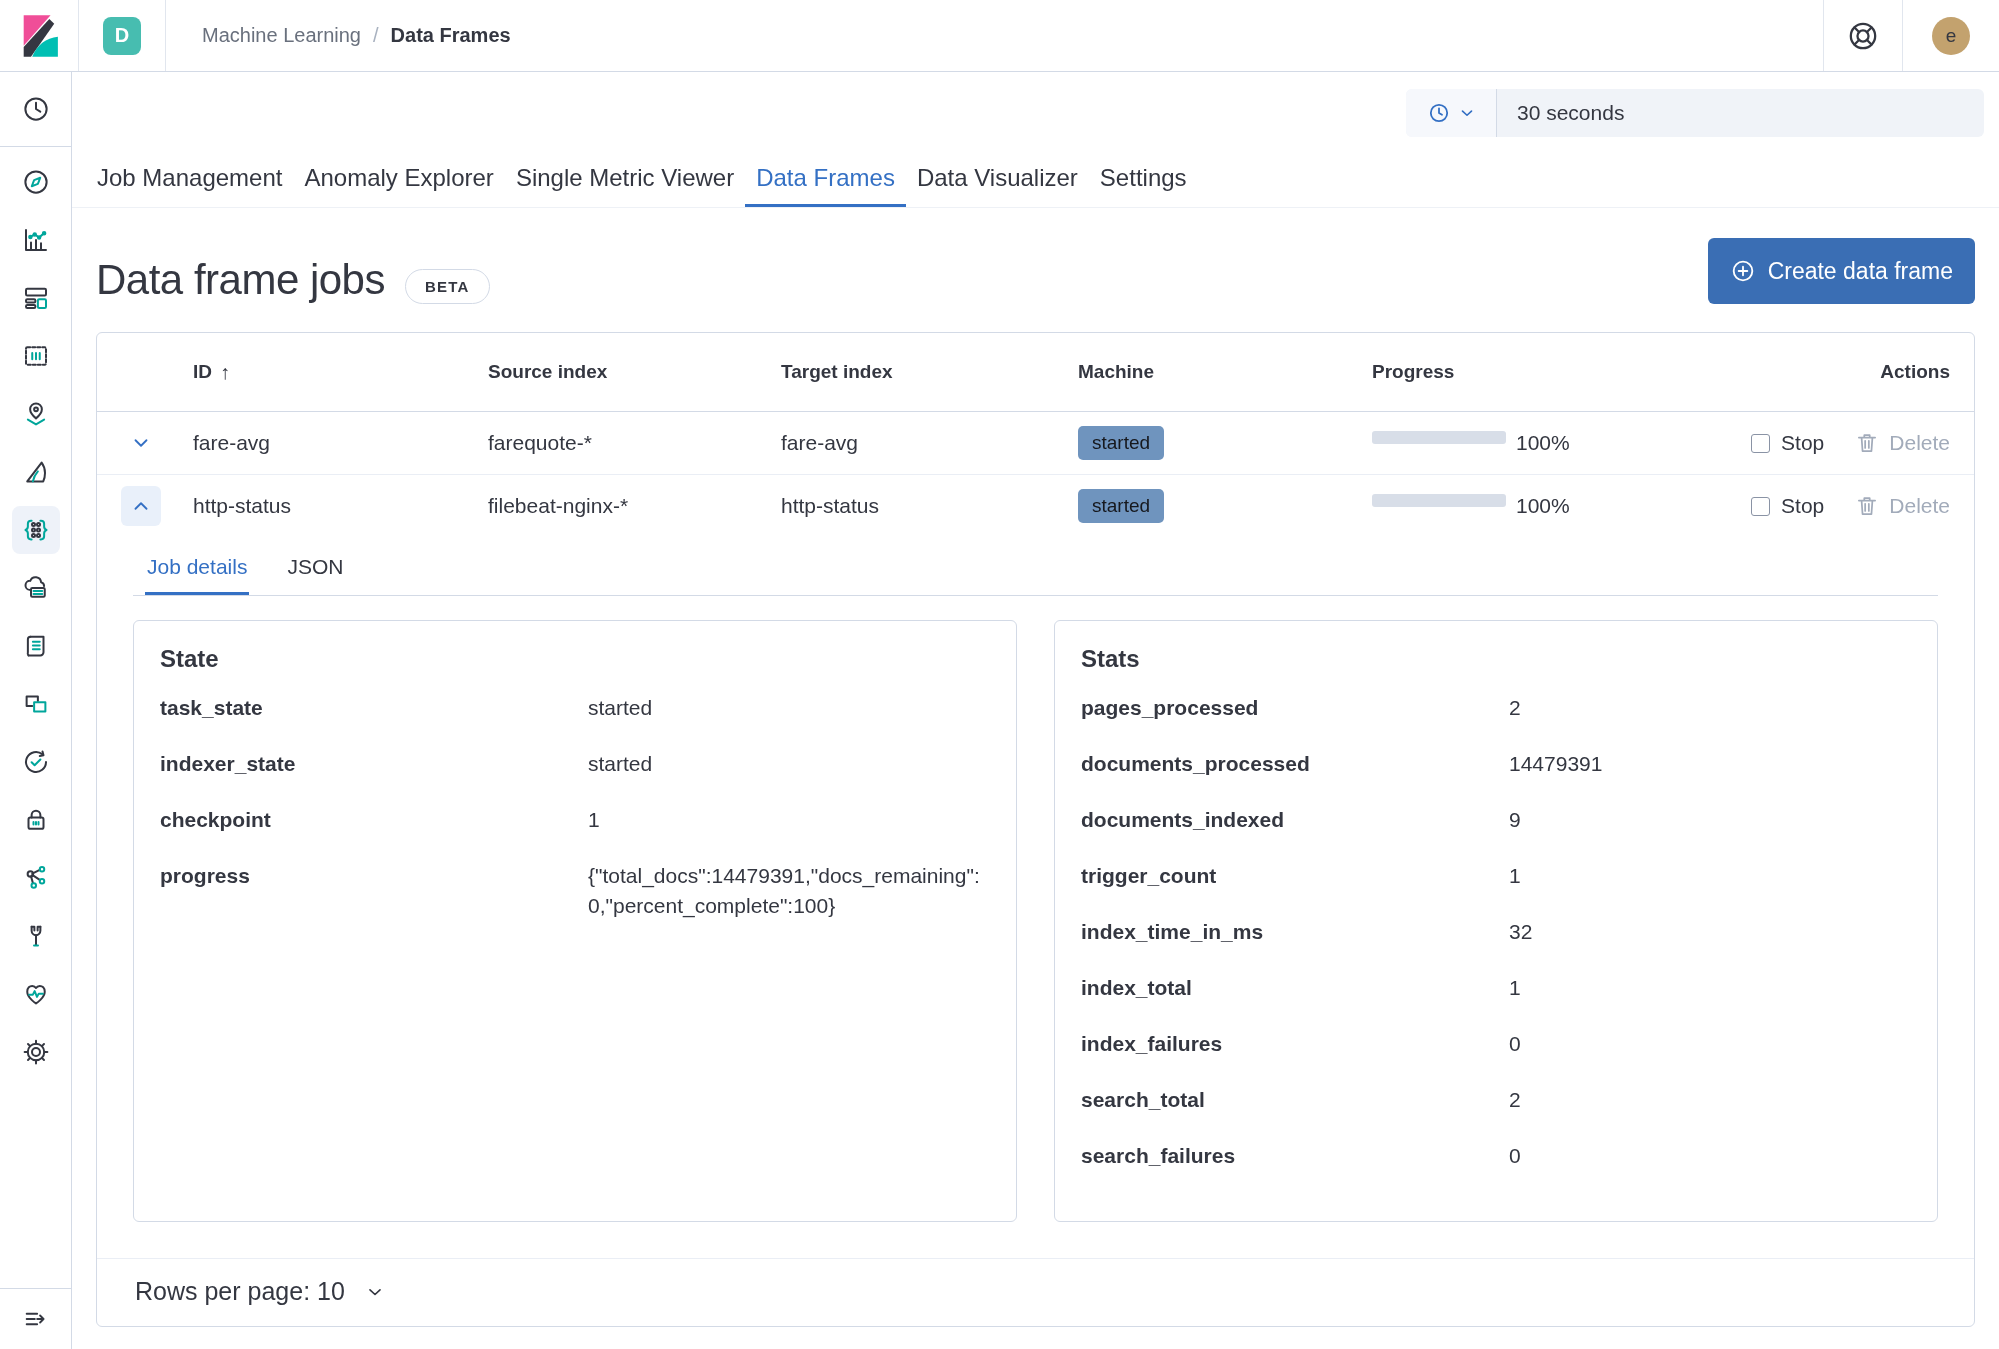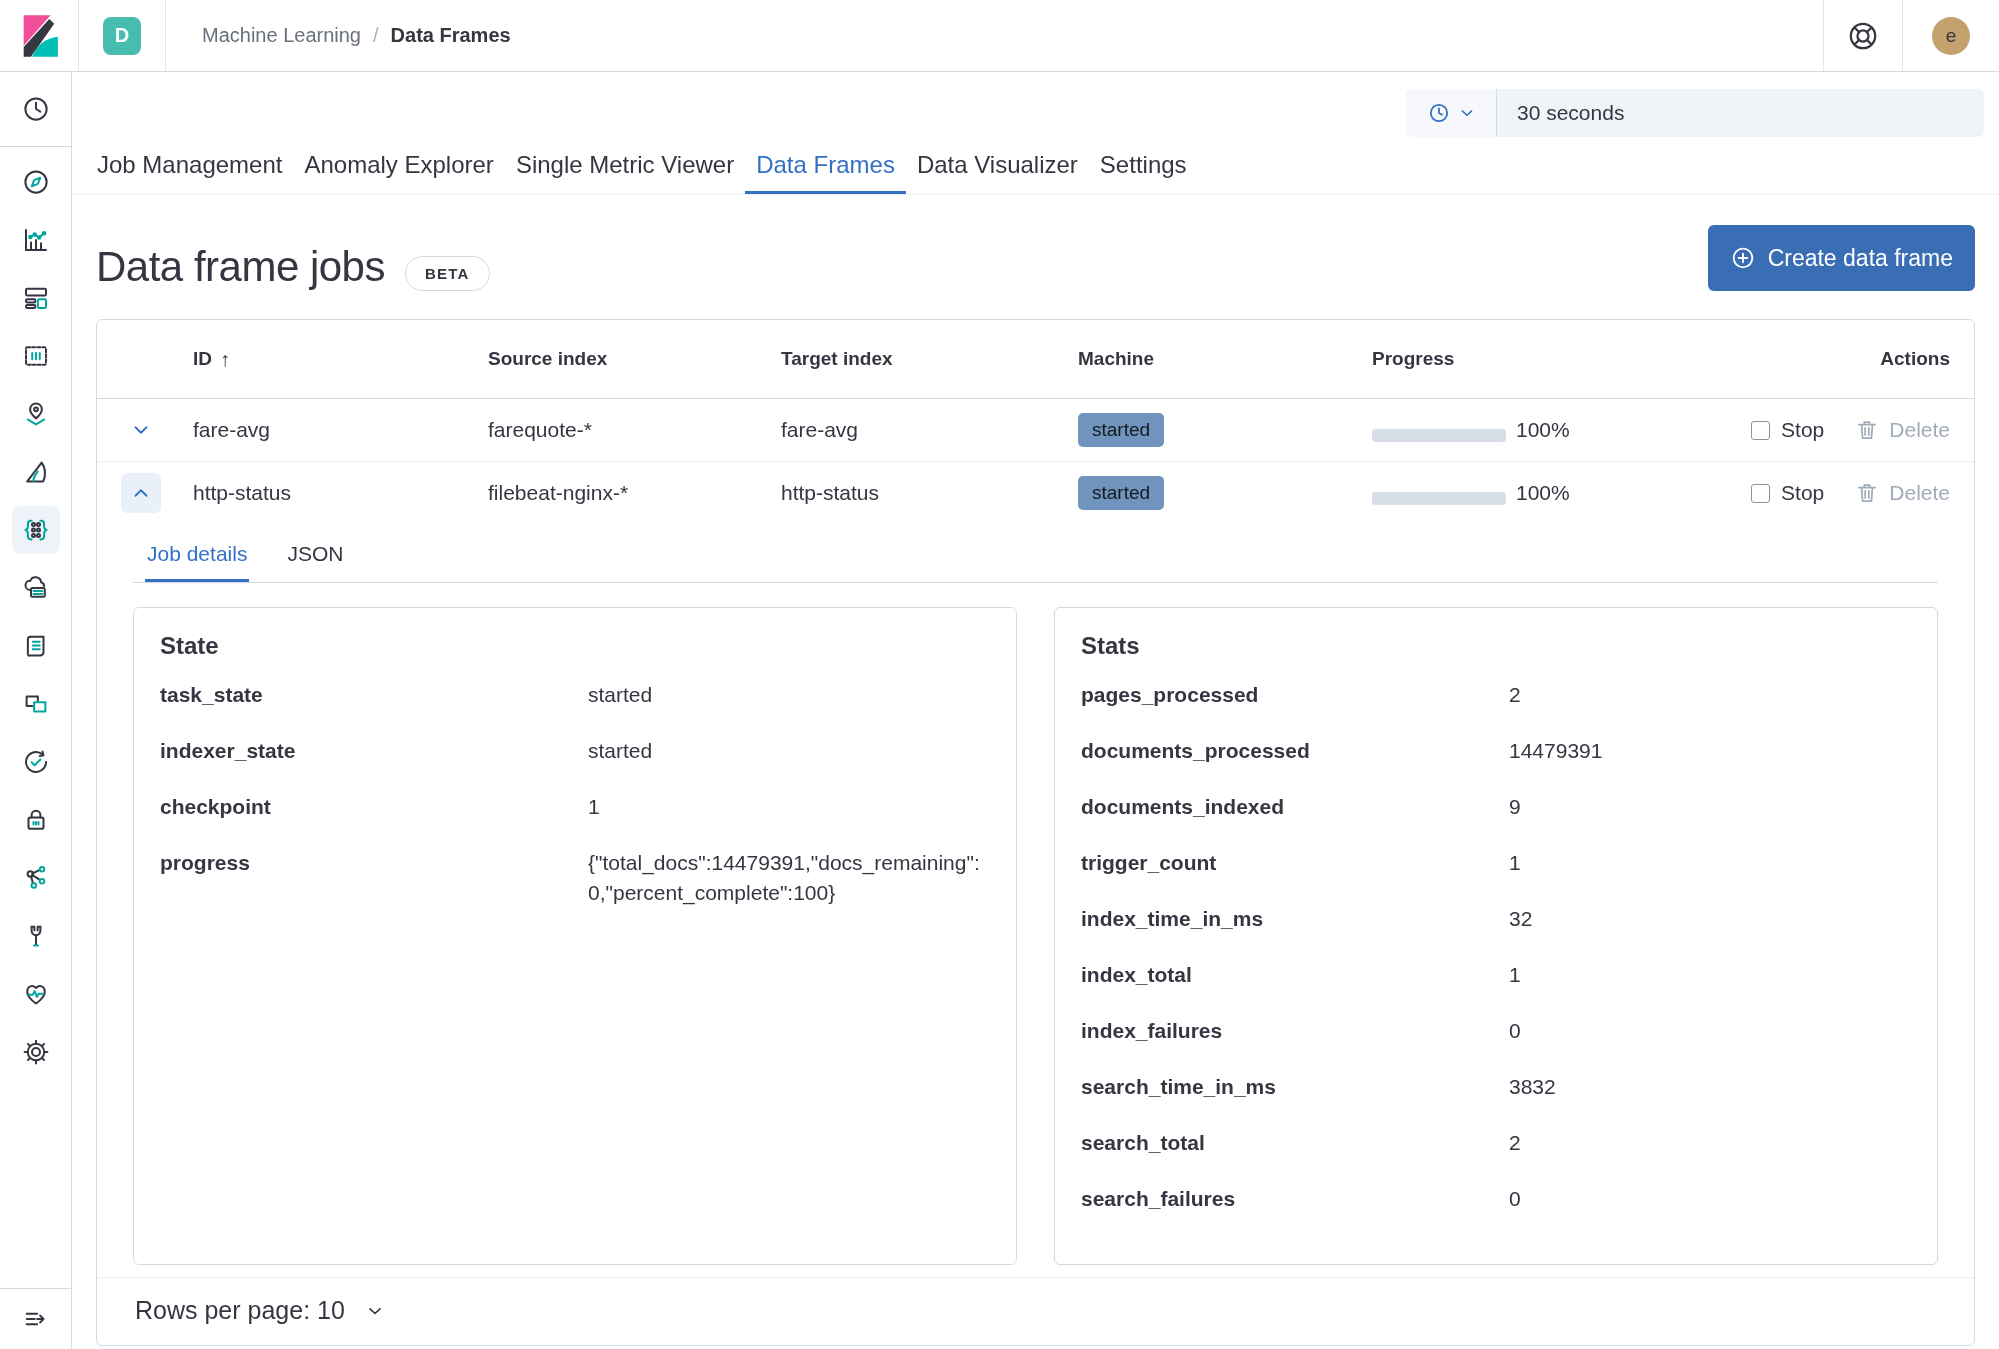--- a/index.html
+++ b/index.html
@@ -60,21 +60,21 @@
   .trow{display:grid;grid-template-columns:72px 295px 293px 297px 294px 330px 1fr;align-items:center;padding:0 24px;}
   .thead{height:78px;font-size:19px;font-weight:700;border-bottom:1px solid #d3dae6;}
   .th-id{display:flex;align-items:center;gap:8px;cursor:pointer;}
   .sort-arrow{font-weight:400;font-size:20px;color:#343741;}
   .th-actions{text-align:right;}
   .tr{height:62px;font-size:21px;border-bottom:1px solid #eaeef5;}
   .tr.expanded-row{border-bottom:none;}
   .chev-btn{width:40px;height:40px;border-radius:6px;display:flex;align-items:center;justify-content:center;cursor:pointer;background:transparent;border:none;padding:0;}
   .chev-btn.open{background:#e9f0fa;}
   .badge{display:inline-block;background:#6f94be;color:#16181d;font-size:19px;padding:6px 14px;border-radius:5px;}
-  .pwrap{display:flex;align-items:flex-end;gap:10px;}
+  .pwrap{display:flex;align-items:flex-start;gap:10px;}
   .pbar{width:134px;height:13px;border-radius:3px;background:#d8dee8;overflow:hidden;}
   .pfill{height:100%;background:#3a70b4;}
   .actions{display:flex;justify-content:flex-end;align-items:center;gap:30px;}
   .stop{display:flex;align-items:center;gap:11px;cursor:pointer;}
   .checkbox{width:19px;height:19px;box-sizing:border-box;border:1.5px solid #8a93a5;border-radius:3px;background:#fff;cursor:pointer;}
   .delete{display:flex;align-items:center;gap:9px;color:#a2abba;cursor:default;}
 
   
   .details{padding:4px 36px 12px 36px;}
   .dtabs{display:flex;gap:36px;border-bottom:1px solid #d3dae6;padding-left:12px;}
@@ -472,24 +472,20 @@
               </div>
               <div class="drow">
                 <span class="dterm">index_total</span>
                 <span class="dval">1</span>
               </div>
               <div class="drow">
                 <span class="dterm">index_failures</span>
                 <span class="dval">0</span>
               </div>
               <div class="drow">
-                <span class="dterm">search_time_in_ms</span>
-                <span class="dval">3832</span>
-              </div>
-              <div class="drow">
                 <span class="dterm">search_total</span>
                 <span class="dval">2</span>
               </div>
               <div class="drow">
                 <span class="dterm">search_failures</span>
                 <span class="dval">0</span>
               </div>
             </div>
 
           </div>

